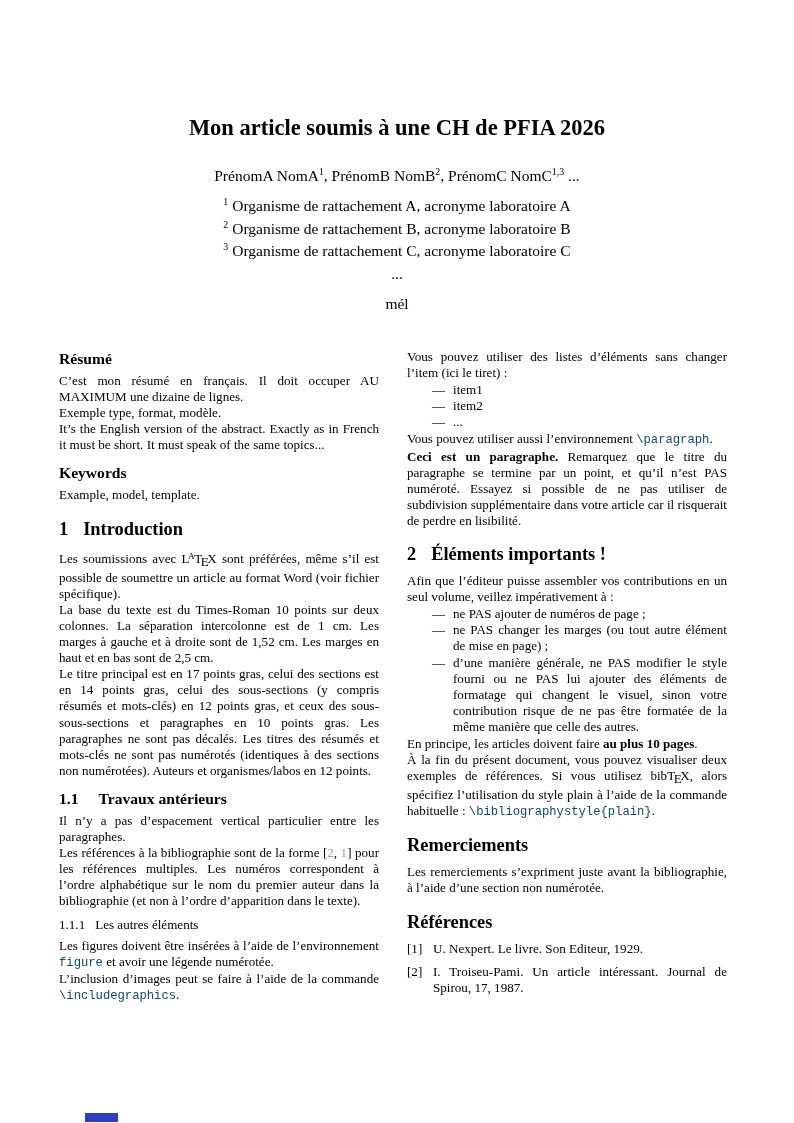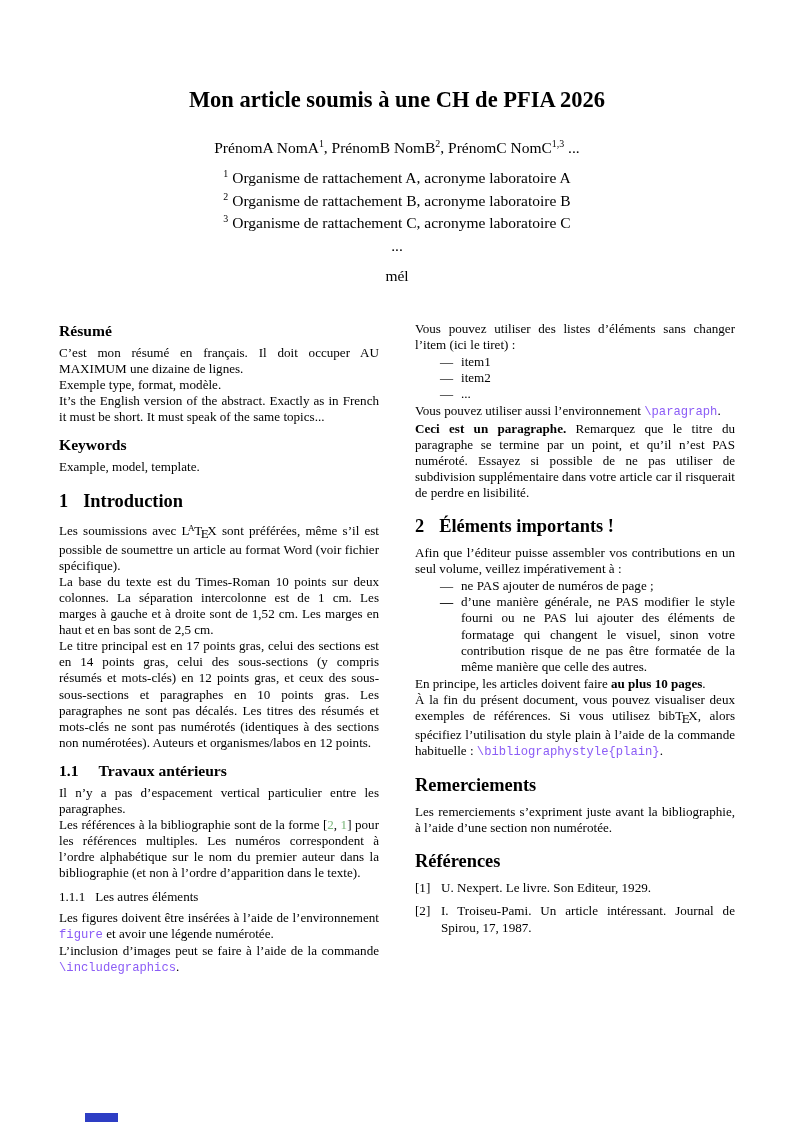--- a/index.html
+++ b/index.html
@@ -2,42 +2,42 @@
 <html style="--cite: #7cb77c; --bar: #2e3ec4;"><head>
 <meta charset="utf-8">
 <style>
   html,body { margin:0; padding:0; background:#888; }
   .page {
     width:794px; height:1123px; position:relative; margin:0 auto;
     background:#ffffff; color:#000;
     font-family:"Liberation Serif","DejaVu Serif",serif;
     overflow:hidden;
   }
-  .titleblock { text-align:center; padding-top:86px; }
+  .titleblock { text-align:center; padding-top:114px; }
   .paper-title { font-size:22.5px; font-weight:bold; margin:0; line-height:28px; }
   .authors { margin-top:24px; font-size:15.5px; line-height:19px; }
   .authors sup, .affil sup { font-size:64%; line-height:0; }
   .affils { margin-top:10px; font-size:15.5px; line-height:22.5px; }
   .email { margin-top:9px; font-size:15.5px; line-height:19px; }
 
-  .cols { display:flex; gap:36px; padding:0 59px; margin-top:36px; align-items:flex-start; }
+  .cols { display:flex; gap:28px; padding:0 59px; margin-top:36px; align-items:flex-start; }
   .col { width:320px; font-size:13.1px; line-height:16.1px; text-align:justify; }
   .col > :first-child { margin-top:0; }
   p { margin:0; }
 
   .h-sec { font-size:18.4px; font-weight:bold; margin:14px 0 8px; text-align:left; line-height:22px; }
   .h-sec .num { display:inline-block; margin-right:15px; }
   .h-sub { font-size:15.6px; font-weight:bold; margin:10px 0 5px; text-align:left; line-height:19px; }
   .h-sub .num { display:inline-block; margin-right:20px; }
   .h-subsub { font-size:13.1px; font-weight:normal; margin:8px 0 4px; text-align:left; }
   .h-subsub .num { display:inline-block; margin-right:10px; }
 
   .it { }
   .bd { font-weight:bold; }
-  .mono { font-family:"Liberation Mono","DejaVu Sans Mono",monospace; font-size:12.2px; color:#8b5cf6; }
+  .mono { font-family:"Liberation Mono","DejaVu Sans Mono",monospace; font-size:12.2px; color:#0c4a6e; }
   .cite { color:var(--cite,#7cb77c); }
 
   .tex-a { font-size:70%; vertical-align:0.45em; margin-left:-0.15em; margin-right:-0.05em; }
   .tex-e { vertical-align:-0.22em; margin-left:-0.11em; margin-right:-0.11em; }
 
   ul.dashlist { list-style:none; margin:1px 0; padding:0; }
   ul.dashlist li { position:relative; padding-left:46px; text-align:justify; }
   ul.dashlist li .dash { position:absolute; left:25px; top:0; }
 
   .ref { display:flex; margin-top:7px; }
@@ -111,21 +111,21 @@
       <p><span>Vous pouvez utiliser aussi l’environnement </span><span class="mono">\paragraph</span><span>.</span></p>
 
       <p><span class="bd">Ceci est un paragraphe.</span><span> Remarquez que le titre du paragraphe se termine par un point, et qu’il n’est PAS numéroté. Essayez si possible de ne pas utiliser de subdivision supplémentaire dans votre article car il risquerait de perdre en lisibilité.</span></p>
 
       <h2 class="h-sec"><span class="num">2</span><span>Éléments importants !</span></h2>
 
       <p>Afin que l’éditeur puisse assembler vos contributions en un seul volume, veillez impérativement à :</p>
 
       <ul class="dashlist">
         <li><span class="dash">—</span><span>ne PAS ajouter de numéros de page ;</span></li>
-        <li><span class="dash">—</span></li>
+        <li><span class="dash">—</span><span>ne PAS changer les marges (ou tout autre élément de mise en page) ;</span></li>
         <li><span class="dash">—</span><span>d’une manière générale, ne PAS modifier le style fourni ou ne PAS lui ajouter des éléments de formatage qui changent le visuel, sinon votre contribution risque de ne pas être formatée de la même manière que celle des autres.</span></li>
       </ul>
 
       <p><span>En principe, les articles doivent faire </span><span class="bd">au plus 10 pages</span><span>.</span></p>
 
 
       <p><span>À la fin du présent document, vous pouvez visualiser deux exemples de références. Si vous utilisez bib</span><span><span>T</span><span class="tex-e">E</span><span>X</span></span><span>, alors spécifiez l’utilisation du style plain à l’aide de la commande habituelle : </span><span class="mono">\bibliographystyle{plain}</span><span>.</span></p>
 
       <h2 class="h-sec">Remerciements</h2>
       <p>Les remerciements s’expriment juste avant la bibliographie, à l’aide d’une section non numérotée.</p>

